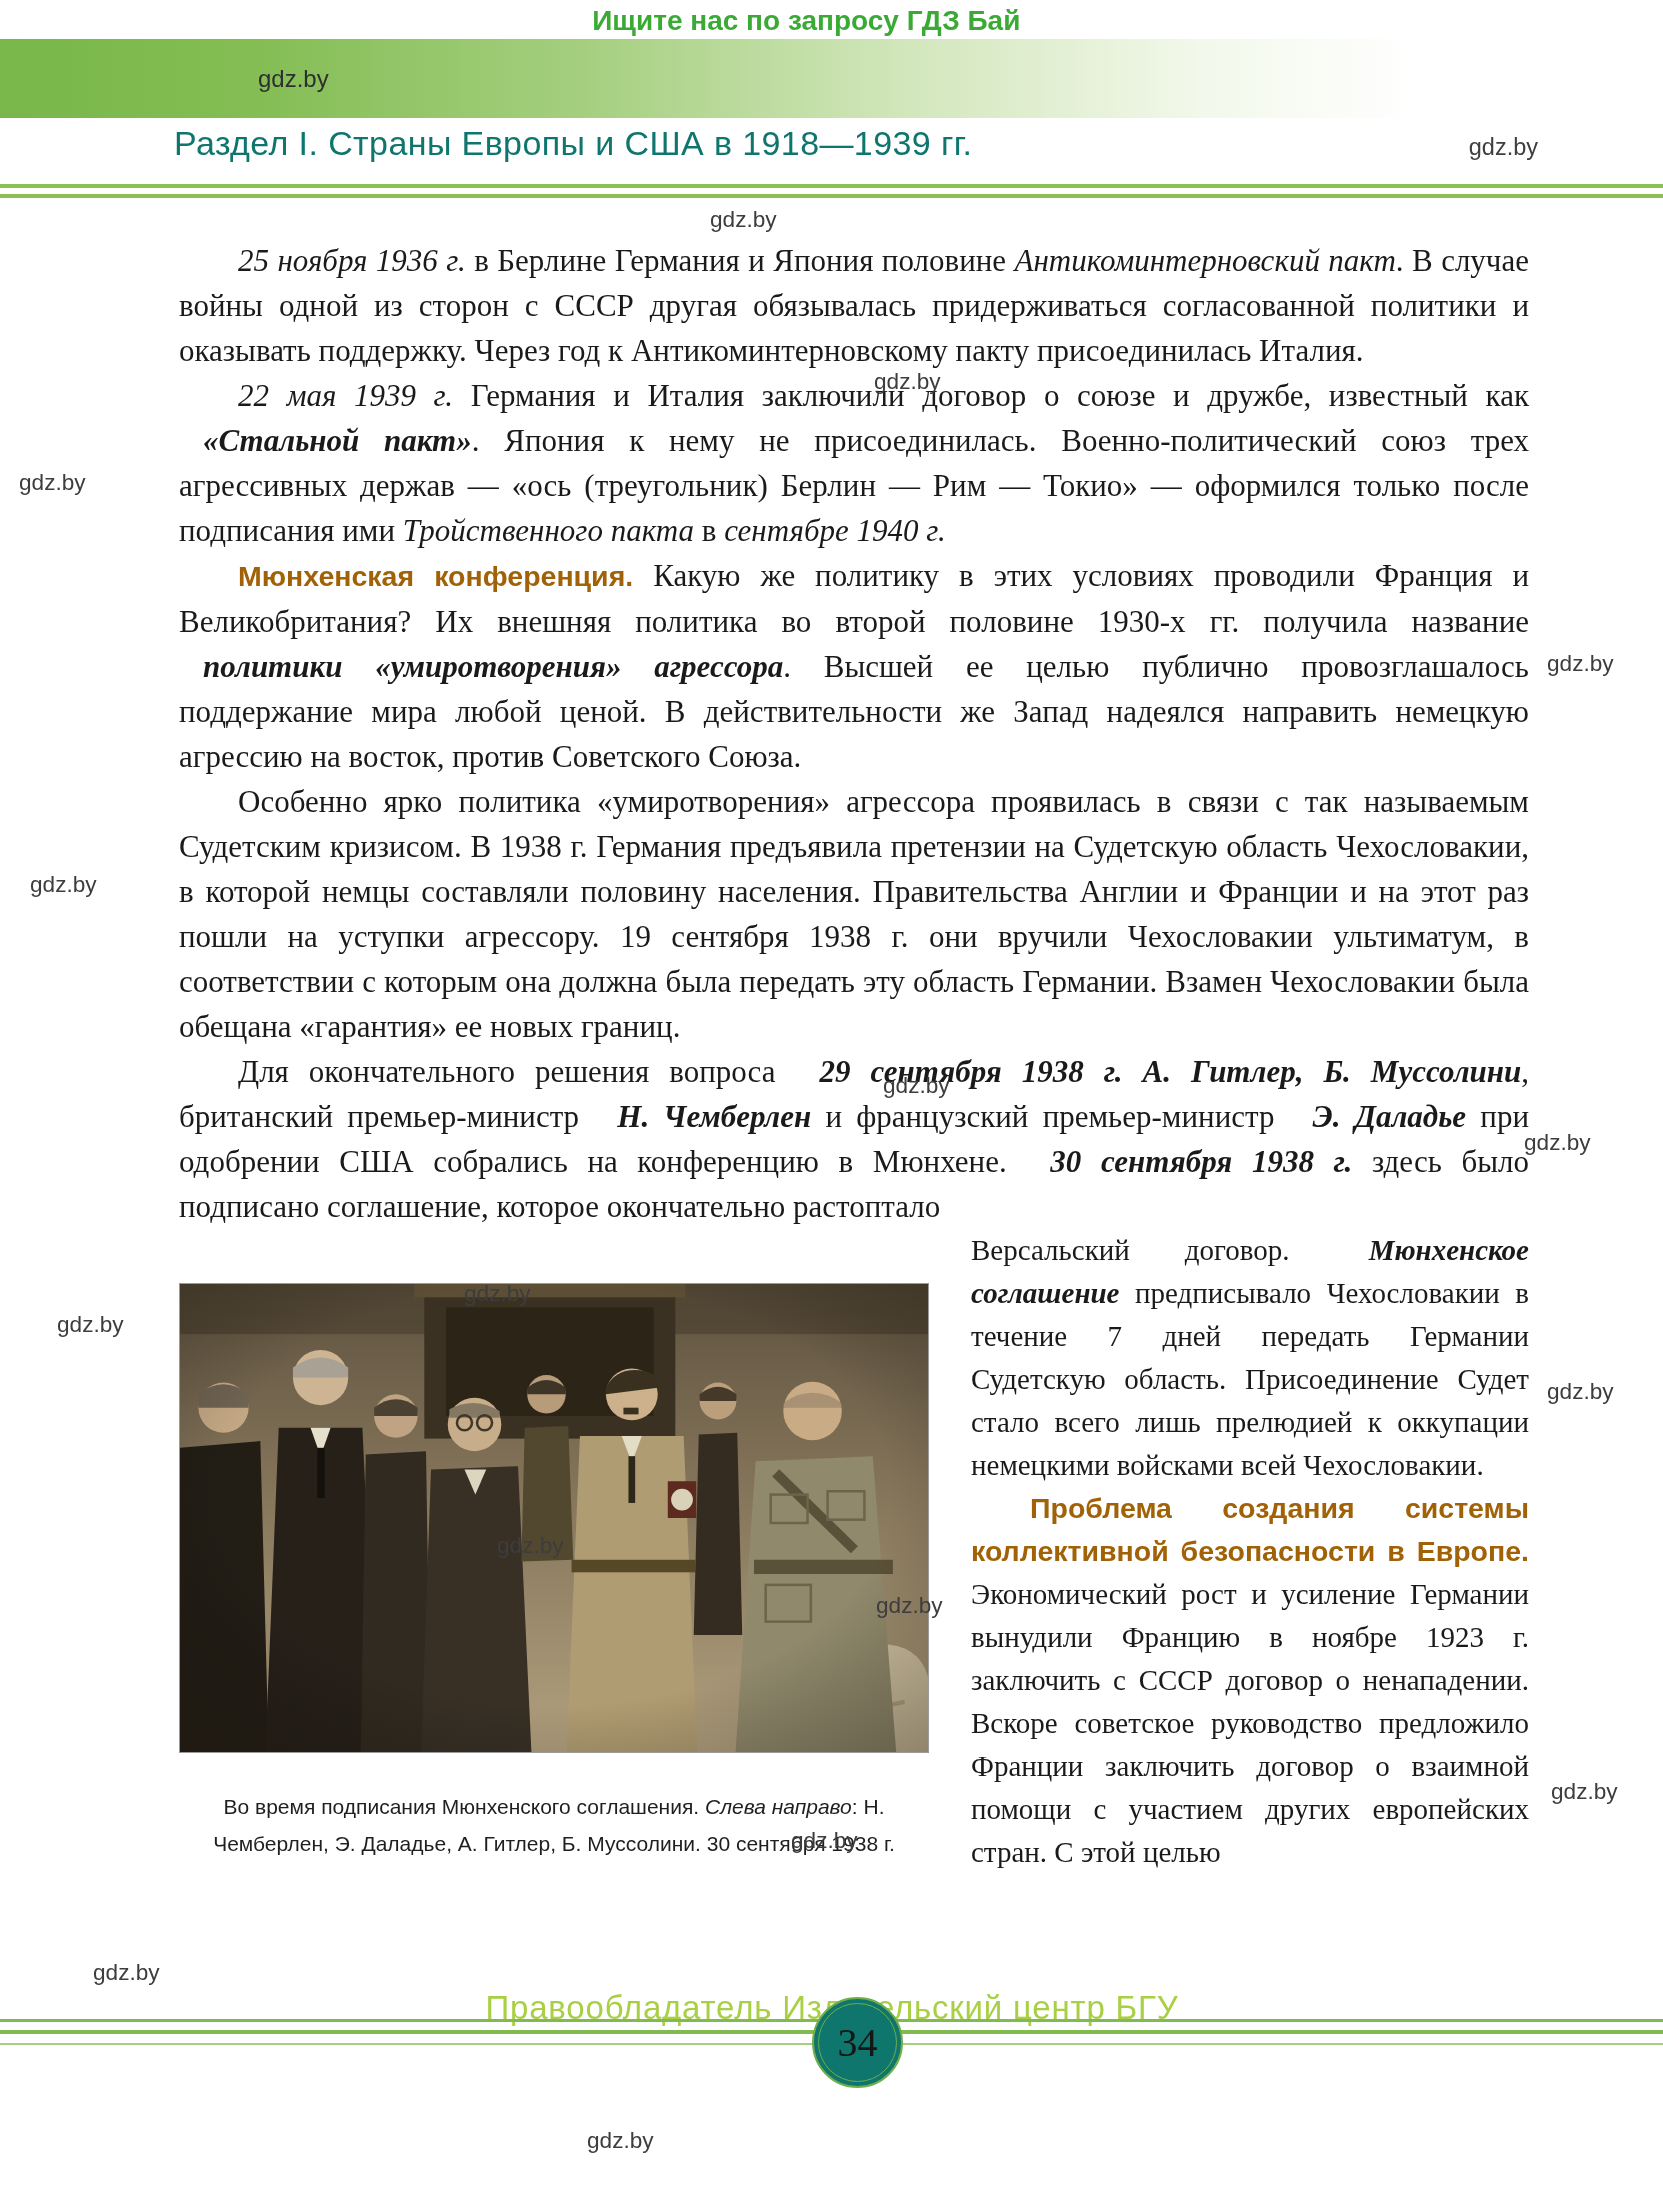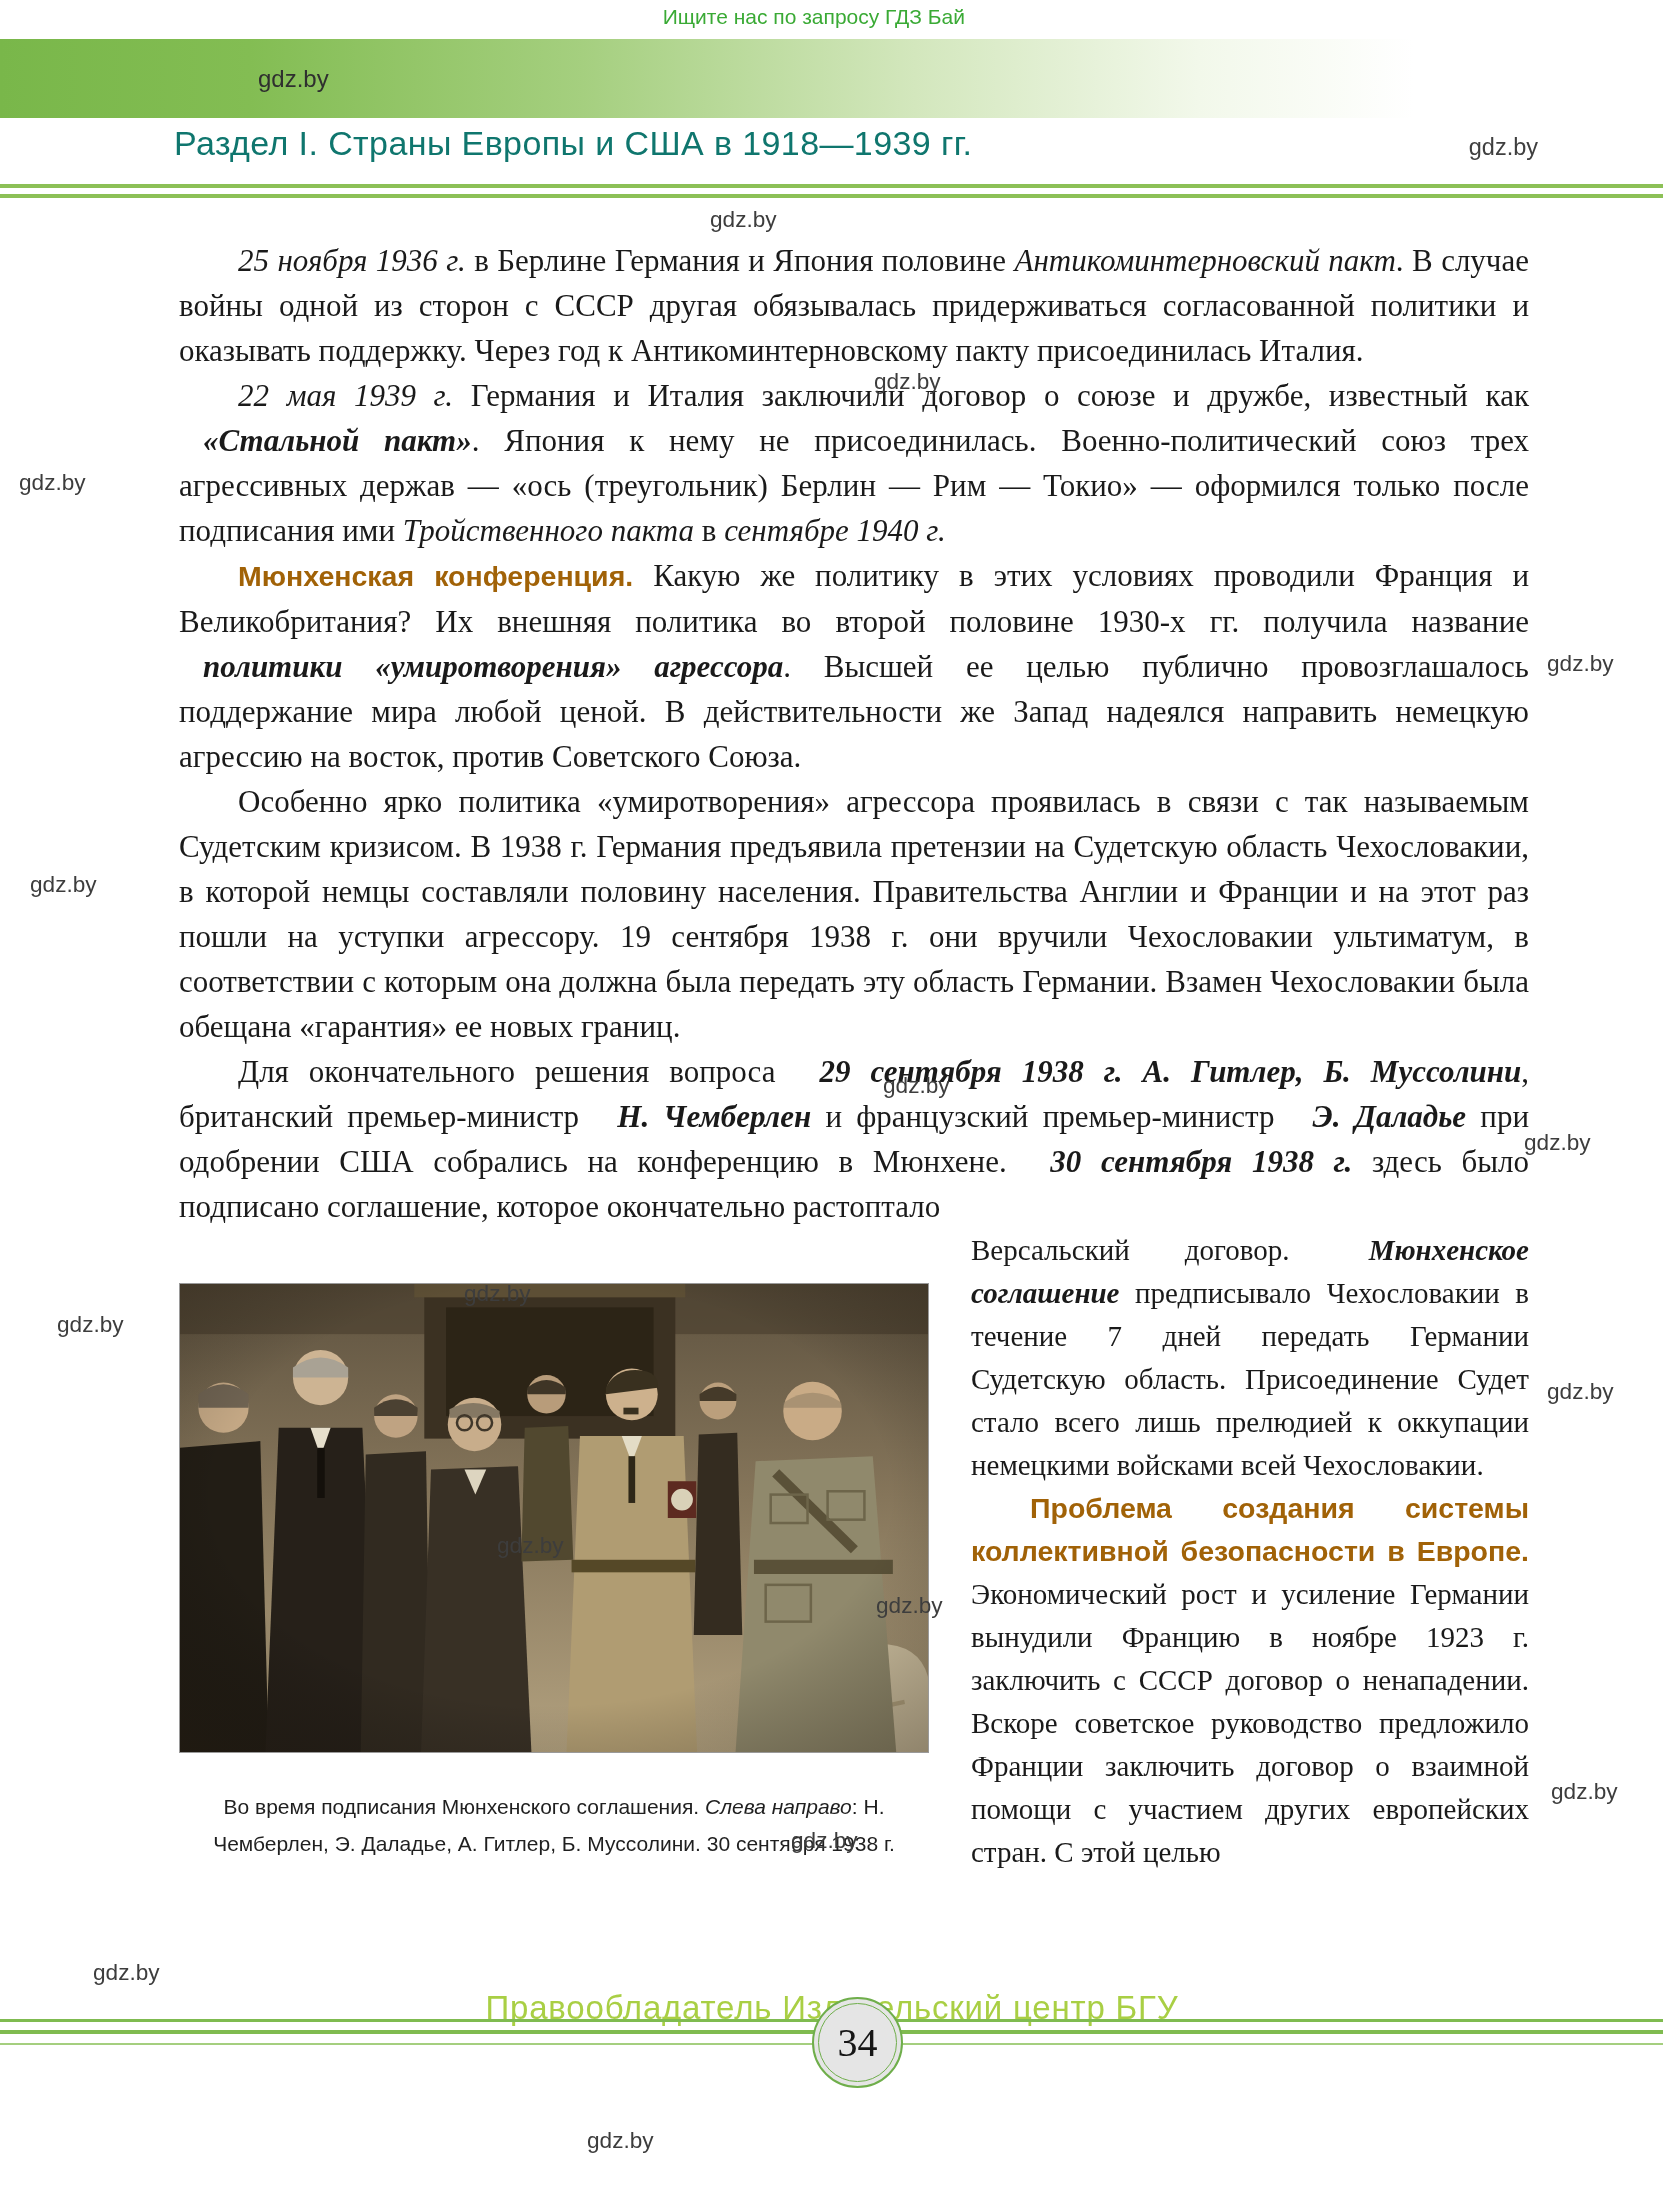--- a/index.html
+++ b/index.html
@@ -6,21 +6,21 @@
   body { margin:0; background:#ffffff; }
   .page {
     position:relative; width:1664px; height:2205px; margin:0 auto;
     background:#ffffff; overflow:hidden;
     font-family:"Liberation Serif", serif; color:#1a1a1a;
   }
 
   
   .top-note {
     position:absolute; top:5px; left:50%; transform:translateX(-56%);
-    font-family:"Liberation Sans", sans-serif; font-size:21px; font-weight:normal;
+    font-family:"Liberation Sans", sans-serif; font-size:28px; font-weight:bold;
     color:#3aaa35; white-space:nowrap;
   }
 
   
   .header-bar {
     position:absolute; top:39px; left:0; width:100%; height:79px;
     background:linear-gradient(90deg,#79b74a 0%,#83bd53 15%,#a5cf7f 35%,#d3e7bd 55%,#f2f8ea 72%,#ffffff 85%);
   }
   .header-brand {
     position:absolute; left:258px; top:50%; transform:translateY(-50%);
@@ -69,21 +69,21 @@
   .copyright {
     position:absolute; top:1989px; left:0; width:100%; text-align:center;
     font-family:"Liberation Sans", sans-serif; font-size:33px; color:#a9cf44; letter-spacing:0.8px;
   }
   .bottom-rules { position:absolute; top:2019px; left:0; width:100%; }
   .bottom-rules .r1 { height:3.4px; background:#7fbb50; margin-bottom:7.5px; }
   .bottom-rules .r2 { height:4.2px; background:#7fbb50; margin-bottom:9.2px; }
   .bottom-rules .r3 { height:1.7px; background:#a5cf7f; }
   .page-badge {
     position:absolute; top:1997px; left:812px; width:91px; height:91px;
-    border-radius:50%; background:#e5e5e5; border:2.5px solid #6fae4b; padding:4.2px;
+    border-radius:50%; background:#0f766e; border:2.5px solid #6fae4b; padding:4.2px;
   }
   .page-badge-inner {
     width:100%; height:100%; border-radius:50%; border:1.7px solid #6fae4b;
     display:flex; align-items:center; justify-content:center;
     font-family:"Liberation Serif", serif; font-size:40px; color:#161616;
   }
 
   
   .wm {
     position:absolute; font-family:"Liberation Sans", sans-serif;

